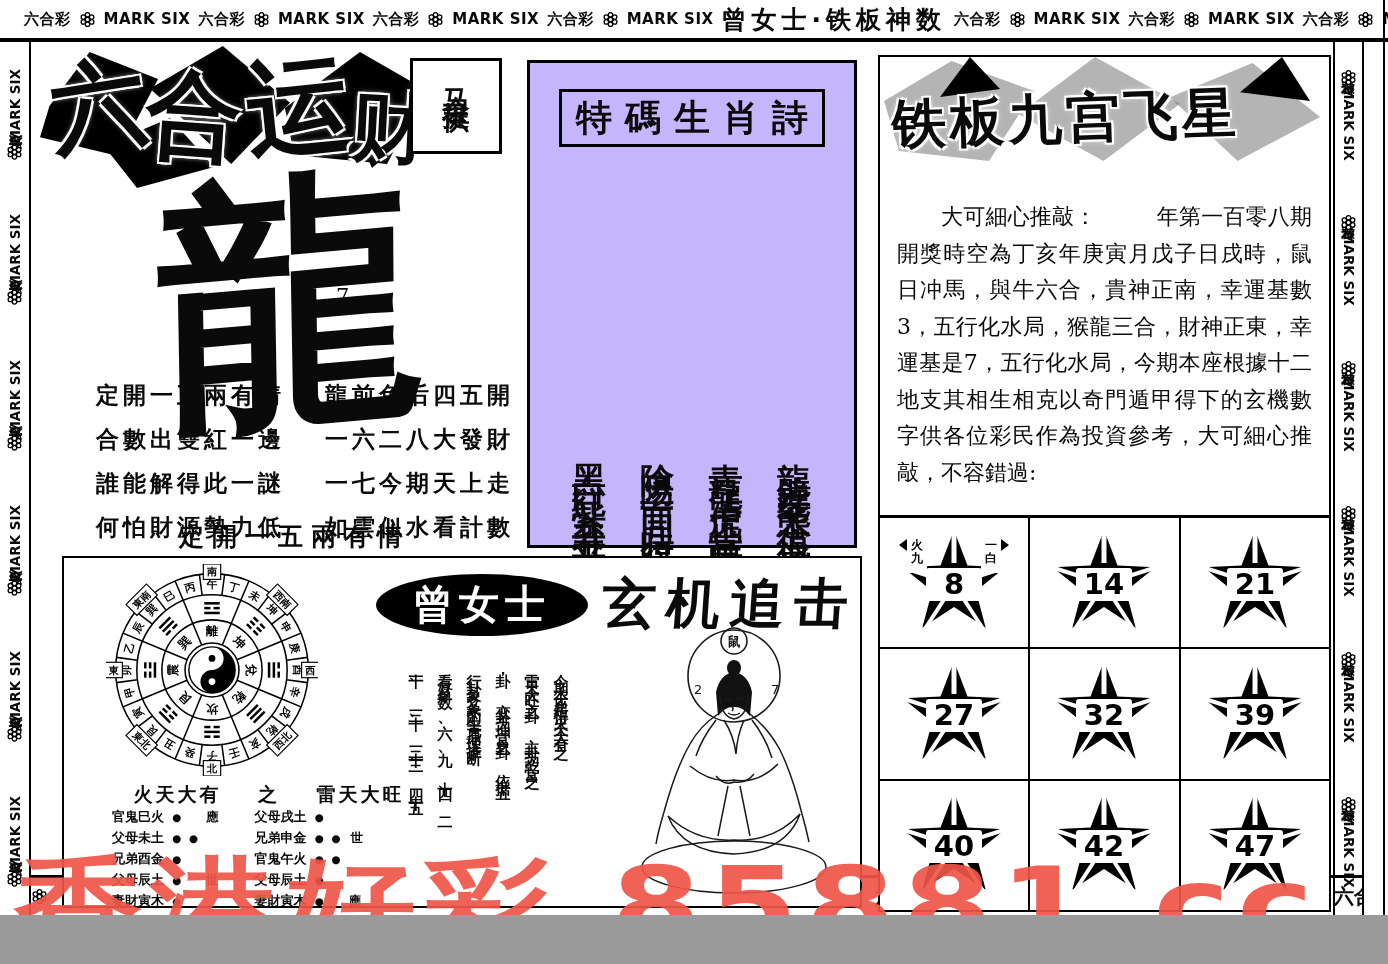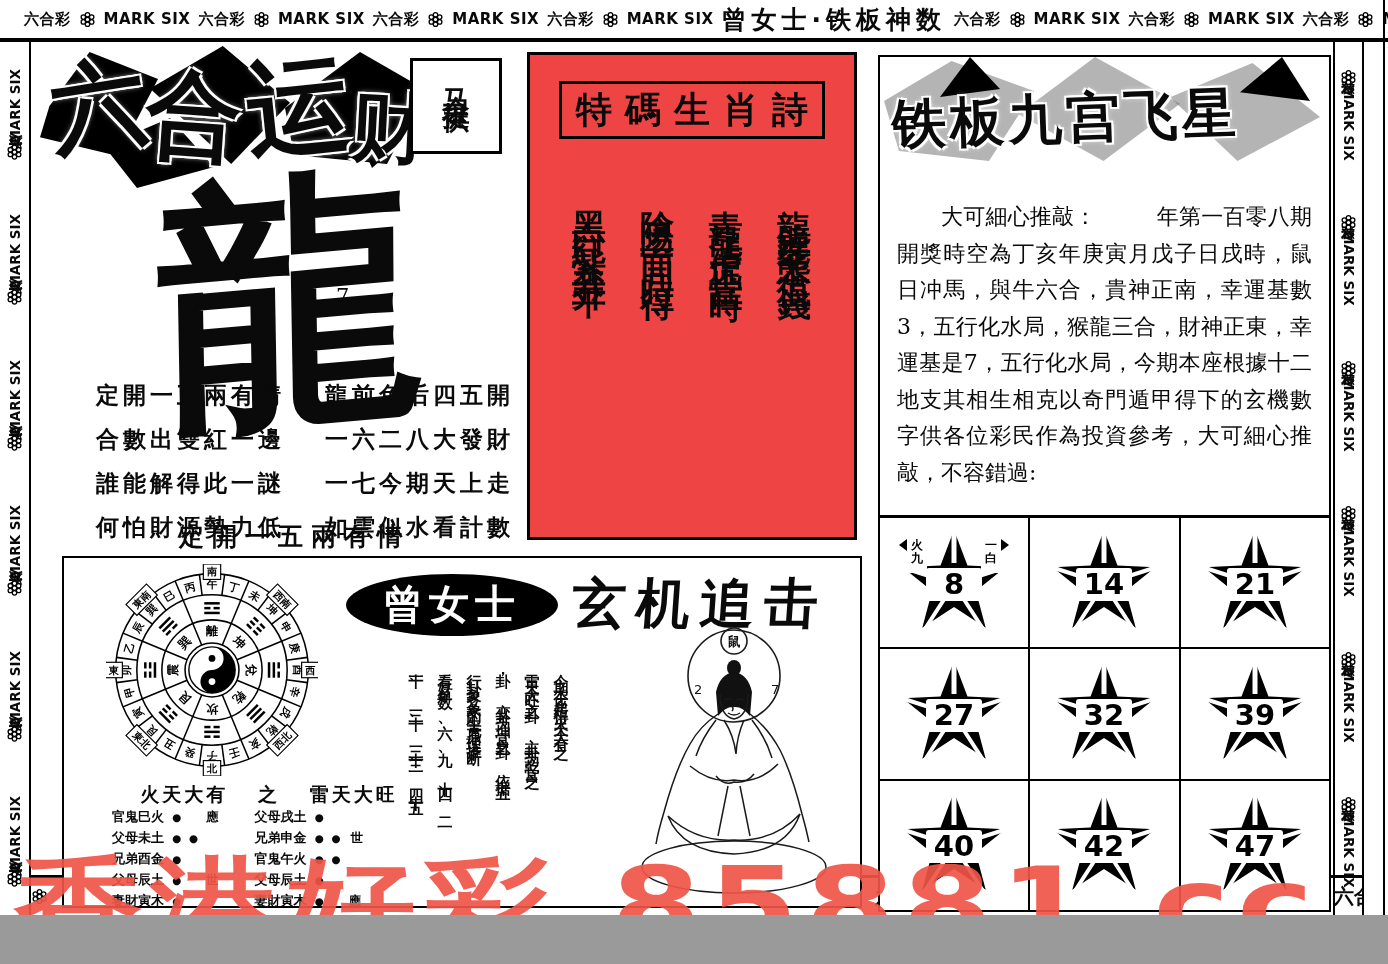--- a/index.html
+++ b/index.html
@@ -45,22 +45,22 @@
   .dragon-char{display:block;text-align:center;font-size:266px;line-height:1.04;font-weight:bold;
     transform:rotate(-5deg) skewX(-4deg);}
   .dragon-num{position:absolute;font-size:21px;font-family:"DejaVu Serif",serif;}
   .poem{position:absolute;left:62px;top:334px;display:flex;gap:40px;
     font-family:"DejaVu Serif",serif;font-weight:bold;font-size:23px;}
   .poem-col{display:flex;flex-direction:column;gap:13px;letter-spacing:4px;white-space:nowrap;}
   .poem-footer{position:absolute;left:145px;top:474px;font-family:"DejaVu Serif",serif;
     font-weight:bold;font-size:25px;letter-spacing:8px;white-space:nowrap;}
 
   
-  .zodiac-box{position:absolute;left:527px;top:52px;width:330px;height:488px;box-sizing:border-box;
-    border:3px solid #000;background:#ef4444;}
+  .zodiac-box{position:absolute;left:527px;top:60px;width:330px;height:488px;box-sizing:border-box;
+    border:3px solid #000;background:#c4b5fd;text-align:right;}
   .zodiac-title-box{margin:26px auto 0;width:266px;height:58px;border:3px solid #000;box-sizing:border-box;
     display:flex;align-items:center;justify-content:center;font-size:36px;font-weight:bold;
     letter-spacing:13px;padding-left:13px;white-space:nowrap;}
   .verses{position:absolute;left:0;right:0;top:128px;bottom:18px;display:flex;flex-direction:row-reverse;
     justify-content:space-evenly;padding:0 14px;}
   .verse{writing-mode:vertical-rl;font-family:"DejaVu Serif",serif;font-size:34px;font-weight:bold;
     letter-spacing:13px;}
 
   
   .right-panel{position:absolute;left:878px;top:55px;width:453px;height:857px;box-sizing:border-box;
@@ -73,28 +73,28 @@
     text-align:justify;text-indent:44px;}
   .intro-gap{display:inline-block;width:60px;}
   .star-grid{position:absolute;left:-1px;right:-1px;bottom:-1px;top:458px;
     display:grid;grid-template-columns:repeat(3,1fr);grid-template-rows:repeat(3,1fr);
     border-top:2.5px solid #000;background:#fff;}
   .star-cell{border:1.3px solid #000;display:flex;align-items:center;justify-content:center;}
 
   
   .mystic-box{position:absolute;left:62px;top:556px;width:800px;height:352px;box-sizing:border-box;
     border:2px solid #000;background:#fff;}
-  .mystic-title{position:absolute;left:282px;top:10px;display:flex;align-items:center;gap:14px;z-index:2;}
+  .mystic-title{position:absolute;left:312px;top:10px;display:flex;align-items:center;gap:14px;z-index:2;}
   .badge{width:212px;height:62px;background:#000;color:#fff;border-radius:50%;
     display:flex;align-items:center;justify-content:center;font-size:40px;font-weight:bold;letter-spacing:6px;}
   .mystic-title-text{font-family:"DejaVu Serif",serif;font-size:54px;font-weight:bold;
     letter-spacing:10px;transform:skewX(-4deg);white-space:nowrap;}
   .wheel-wrap{position:absolute;left:42px;top:6px;}
   .hex-title{position:absolute;left:40px;top:224px;width:330px;text-align:center;
-    font-family:Liberation Serif, serif;font-weight:bold;font-size:19px;letter-spacing:3px;white-space:nowrap;}
+    font-family:Liberation Mono, monospace;font-weight:bold;font-size:19px;letter-spacing:3px;white-space:nowrap;}
   .hex-cols{position:absolute;left:48px;top:250px;display:flex;gap:36px;font-family:"DejaVu Serif",serif;justify-content:flex-end;}
   .hexcol{display:flex;flex-direction:column;gap:3px;}
   .hexrow{display:flex;align-items:center;gap:8px;font-size:13px;font-weight:bold;white-space:nowrap;}
   .hexmarks{font-size:10.5px;letter-spacing:2px;min-width:26px;}
   .hexnote{font-size:12.5px;}
   .vtext{position:absolute;left:342px;top:104px;height:248px;display:flex;flex-direction:row-reverse;
     gap:10px;font-family:"DejaVu Serif",serif;font-weight:bold;font-size:15px;}
   .vcol{writing-mode:vertical-rl;letter-spacing:7px;white-space:nowrap;}
   .figure-wrap{position:absolute;left:552px;top:56px;}
 

